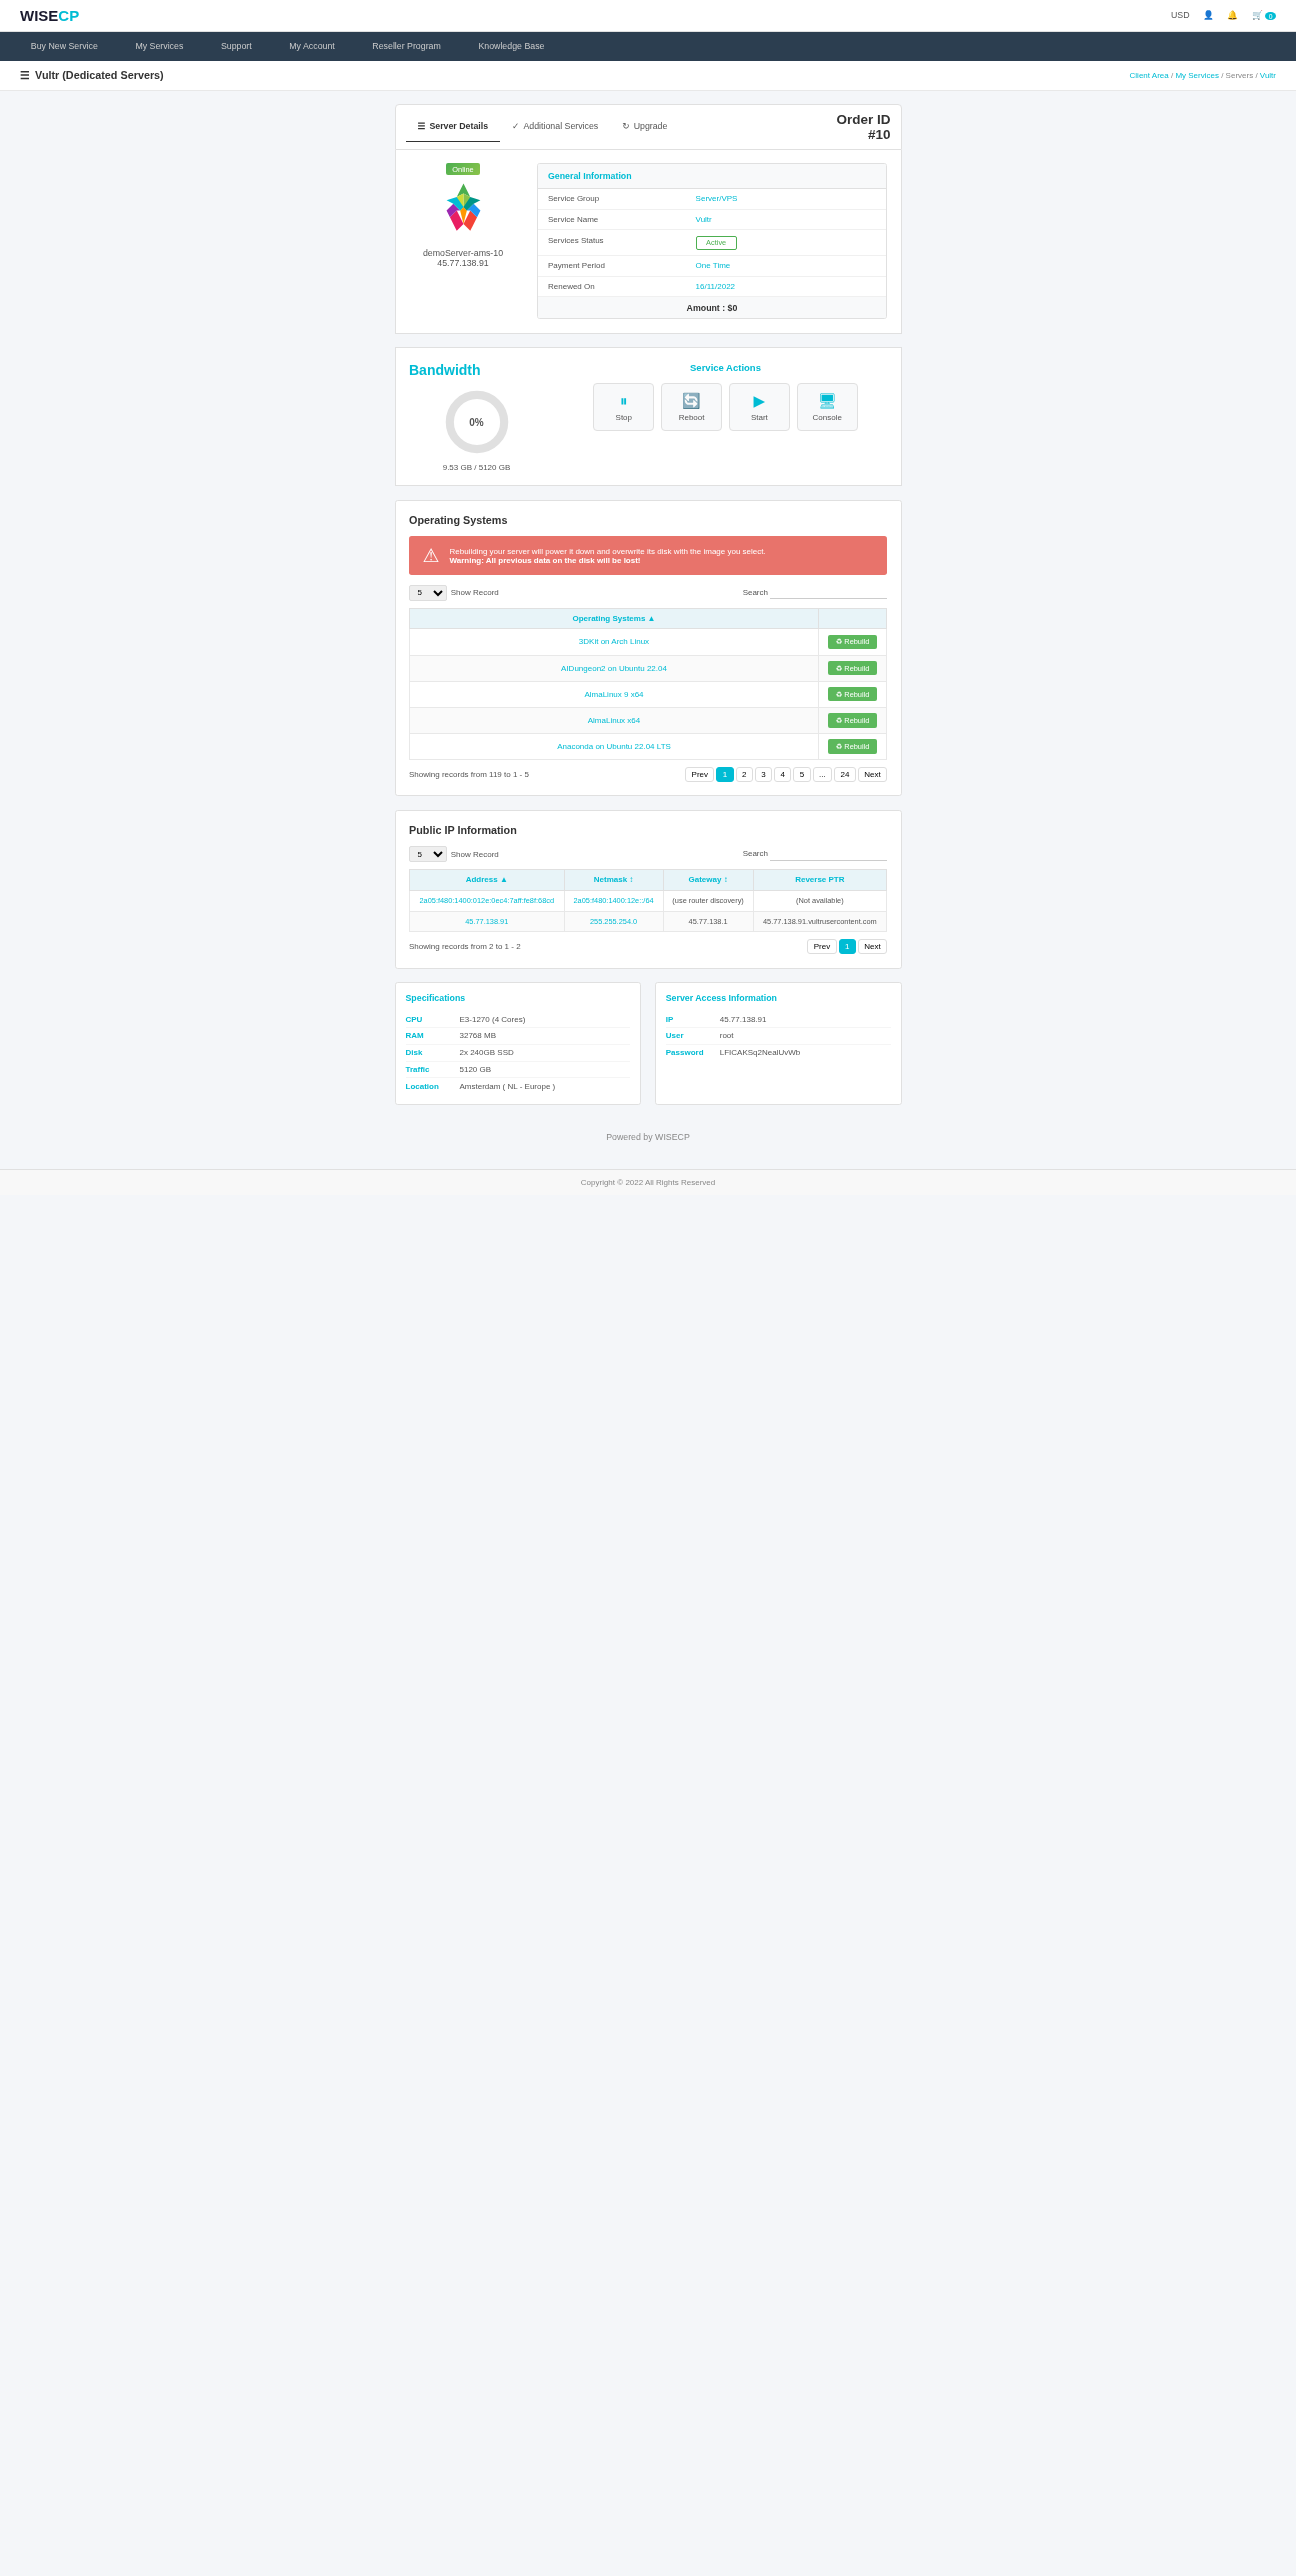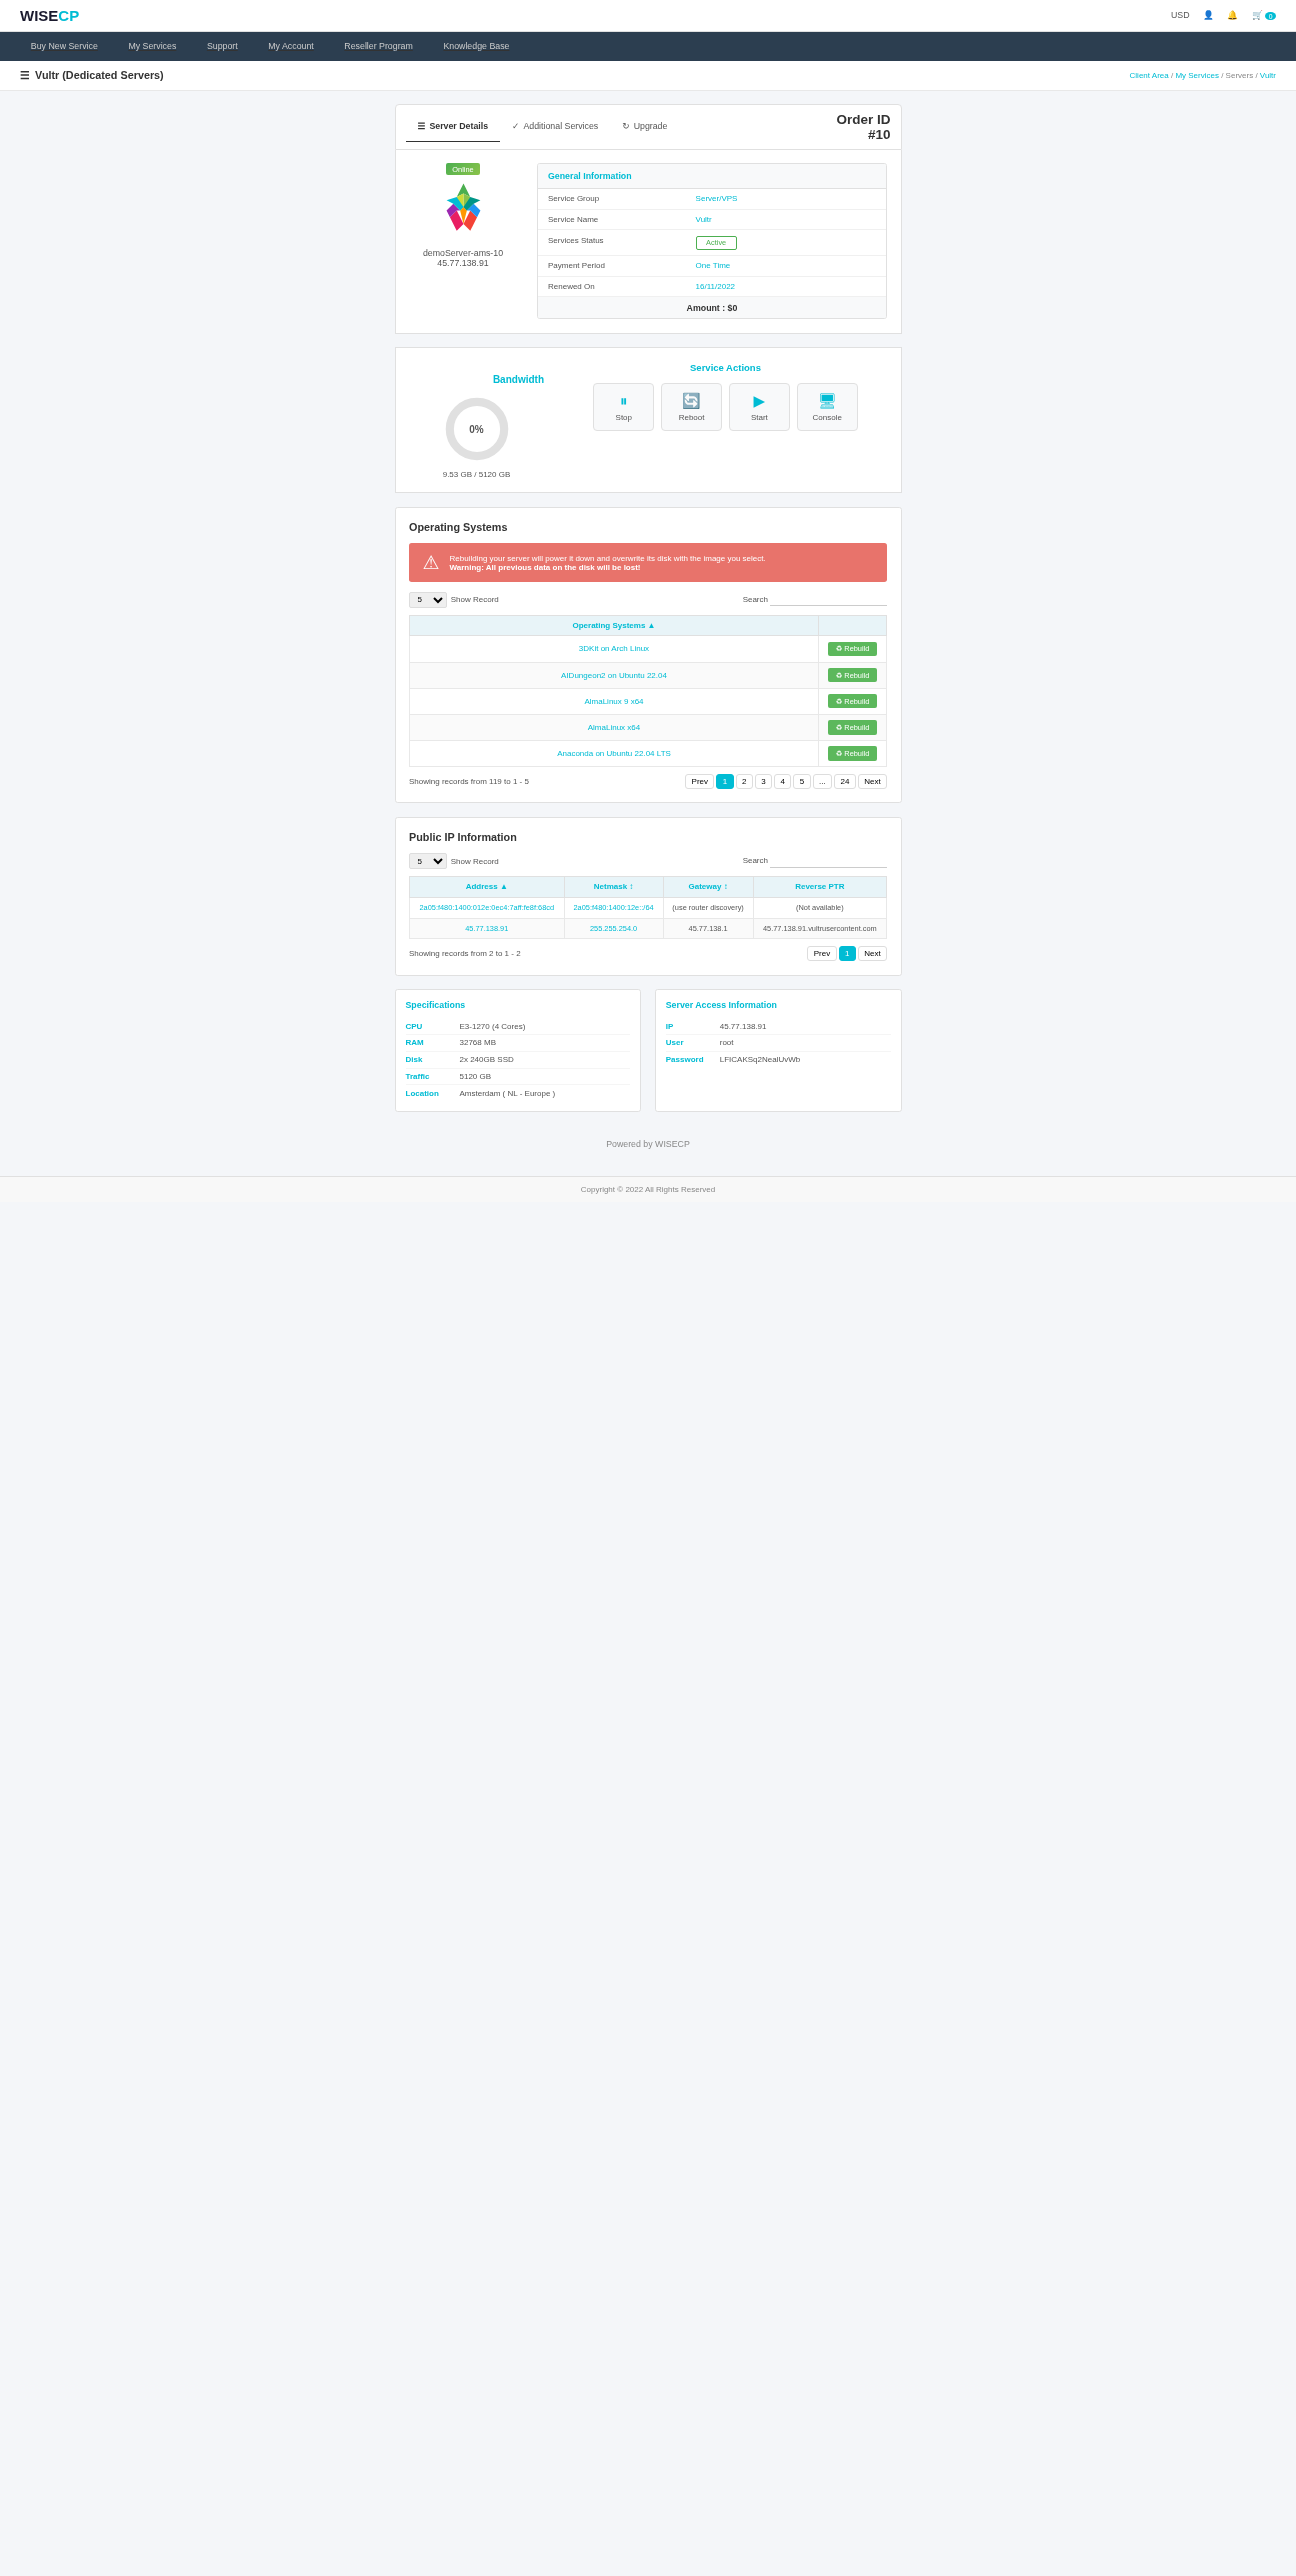--- a/index.html
+++ b/index.html
@@ -6,21 +6,21 @@
     body { font-family: Arial, sans-serif; font-size: 8.8px; background: #f4f6f9; color: #333; }
     
     
     .top-header { background: #fff; padding: 6.8px 20px; display: flex; align-items: center; justify-content: space-between; border-bottom: 0.7px solid #e0e0e0; }
     .logo { font-size: 15px; font-weight: bold; color: #1a1a2e; }
     .logo span { color: #00bcd4; }
     .header-icons { display: flex; gap: 13.5px; align-items: center; font-size: 8.8px; color: #555; }
     .cart-badge { background: #00bcd4; color: #fff; border-radius: 50%; font-size: 6.8px; padding: 0.7px 3.4px; }
     
     
-    .nav-bar { background: #2c3e50; padding: 0 20px; display: flex; gap: 9px; text-decoration: underline; }
+    .nav-bar { background: #2c3e50; padding: 0 20px; display: flex; gap: 16px; }
     .nav-item { color: #ccc; padding: 9.5px 10.8px; font-size: 8.8px; cursor: pointer; text-decoration: none; }
     
     
     .breadcrumb-bar { background: #fff; padding: 8px 20px; border-bottom: 0.7px solid #e8e8e8; display: flex; justify-content: space-between; align-items: center; }
     .page-title { font-size: 10.8px; font-weight: bold; color: #333; display: flex; align-items: center; gap: 5.4px; }
     .breadcrumb-links { font-size: 8px; color: #888; }
     .breadcrumb-links a { color: #00bcd4; text-decoration: none; }
     
     
     .main-content { max-width: 527px; margin: 13.5px auto; padding: 0 10px; }
@@ -49,21 +49,21 @@
     .info-row:last-child { border-bottom: none; }
     .info-label { width: 45%; color: #555; font-size: 8px; }
     .info-value { flex: 1; font-size: 8px; color: #333; }
     .info-value.teal { color: #00bcd4; }
     .status-badge { background: #fff; border: 0.7px solid #4caf50; color: #4caf50; padding: 1.4px 9.5px; border-radius: 2px; font-size: 7.4px; display: inline-block; }
     .amount-row { background: #f8f9fa; text-align: center; padding: 5.4px; font-weight: bold; font-size: 8.8px; }
     
     
     .bandwidth-actions { background: #fff; border: 0.7px solid #e0e0e0; padding: 13.5px; margin-bottom: 13.5px; display: flex; gap: 20px; }
     .bandwidth-area { min-width: 135px; }
-    .bandwidth-title { font-weight: bold; color: #00bcd4; text-align: right; margin-bottom: 10px; font-size: 10px; margin-top: 12px; }
+    .bandwidth-title { font-weight: bold; color: #00bcd4; text-align: left; margin-bottom: 10px; font-size: 14px; }
     .donut-container { width: 68px; height: 68px; margin: 0 auto 6.8px; position: relative; }
     .donut-svg { width: 100%; height: 100%; }
     .donut-text { position: absolute; top: 50%; left: 50%; transform: translate(-50%, -50%); font-size: 10px; color: #555; font-weight: bold; }
     .bandwidth-usage { text-align: center; font-size: 8px; color: #555; margin-top: 5.4px; }
     
     .service-actions-area { flex: 1; }
     .service-actions-title { font-weight: bold; color: #00bcd4; text-align: center; margin-bottom: 10px; font-size: 9.5px; }
     .action-buttons { display: flex; gap: 6.8px; justify-content: center; }
     .action-btn { background: #f8f9fa; border: 0.7px solid #e0e0e0; border-radius: 4px; padding: 8px 13.5px; text-align: center; cursor: pointer; min-width: 61px; }
     .action-icon { font-size: 15px; color: #00bcd4; margin-bottom: 3.4px; }

